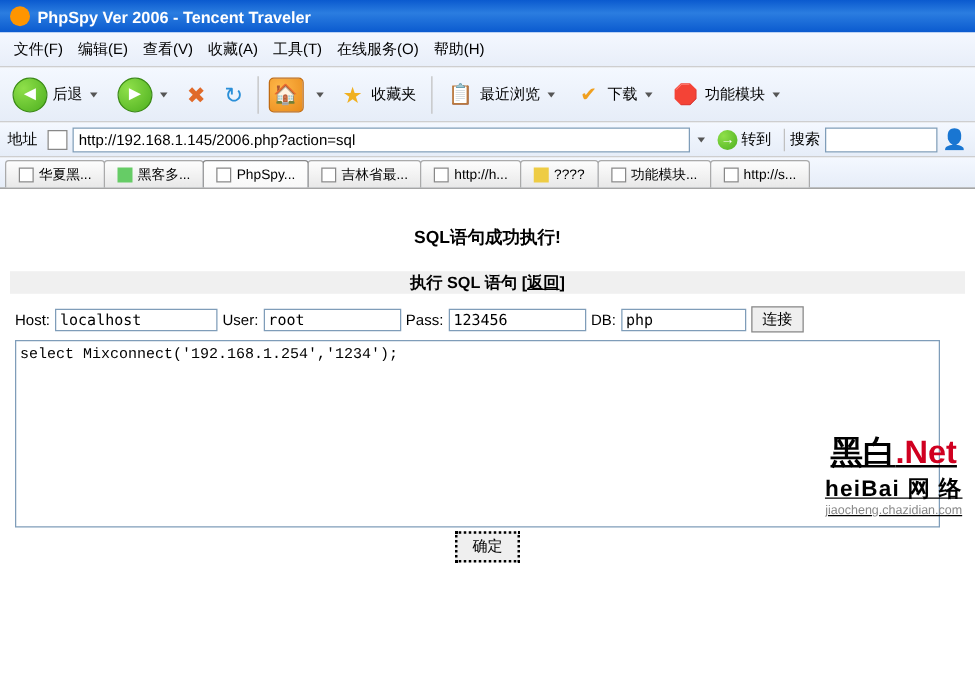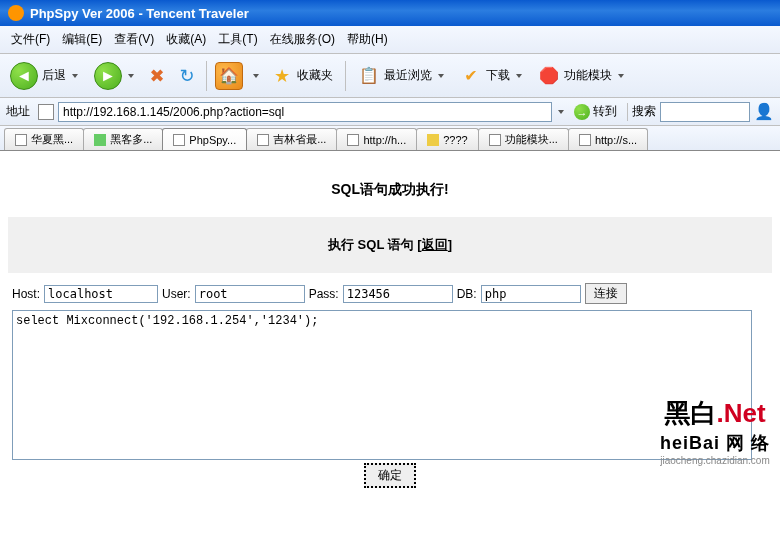--- a/index.html
+++ b/index.html
@@ -33,33 +33,33 @@
 .user-icon { width: 20px; height: 20px; display: inline-block; font-size: 16px; }
 .tabsbar { background: linear-gradient(to bottom, #f4f8ff, #e6edf8); padding: 2px 4px 0 4px; display: flex; gap: 0; border-bottom: 1px solid #888; }
 .tab { border: 1px solid #aaa; border-bottom: none; padding: 3px 10px; background: linear-gradient(to bottom, #fdfdfd, #e8e8e8); display: flex; align-items: center; gap: 4px; cursor: pointer; font-size: 11px; border-radius: 3px 3px 0 0; margin-right: -1px; max-width: 92px; overflow: hidden; white-space: nowrap; }
 .tab.active { background: linear-gradient(to bottom, #fff, #f8f8f8); border-color: #888; position: relative; z-index: 2; }
 .tab-icon { width: 12px; height: 12px; display: inline-block; }
 .tab-icon.green-sq { background: #6c6; }
 .tab-icon.page-sq { background: #fff; border: 1px solid #888; }
 .tab-icon.yellow-sq { background: #ec4; }
 .content { padding: 30px 8px 10px 8px; }
 .success { text-align: center; font-weight: bold; font-size: 14px; margin-bottom: 18px; }
-.section-title { background: #f0f0f0; text-align: center; font-weight: bold; padding: 19px; font-size: 13px; margin-bottom: 10px; }
+.section-title { background: #f0f0f0; text-align: center; font-weight: bold; padding: 0; font-size: 13px; margin-bottom: 10px; }
 .section-title a { color: #000; }
 .form-row { display: flex; align-items: center; gap: 4px; padding: 0 4px 6px 4px; font-size: 12px; }
 .form-row input[type=text] { border: 1px solid #7f9db9; padding: 1px 3px; font-family: monospace; font-size: 12px; height: 18px; }
-.host-input { width: 114px; }
+.host-input { width: 130px; }
 .user-input { width: 110px; }
 .pass-input { width: 110px; }
 .db-input { width: 100px; }
 .conn-btn { border: 1px solid #888; background: #efefef; padding: 1px 8px; cursor: pointer; font-size: 12px; }
 .sql-area { width: 740px; height: 150px; border: 1px solid #7f9db9; font-family: "Courier New", monospace; font-size: 12px; padding: 3px; resize: none; margin: 0 4px; }
 .submit-row { text-align: center; }
 .submit-btn { border: 2px dotted #000; background: #efefef; padding: 2px 12px; cursor: pointer; font-size: 12px; }
-.watermark { position: absolute; right: 10px; bottom: 32px; text-align: center; font-family: Arial; pointer-events: none; }
+.watermark { position: absolute; right: 10px; bottom: 46px; text-align: center; font-family: Arial; pointer-events: none; text-decoration: underline; }
 .wm-top { font-size: 26px; font-weight: bold; }
 .wm-net { color: #d00020; }
 .wm-bot { font-size: 18px; font-weight: bold; color: #000; letter-spacing: 1px; }
 .wm-sub { font-size: 10px; color: #888; text-align: center; }
 .torn { position: relative; }
 </style>
 </head>
 <body class="torn">
 
 <div class="titlebar">

